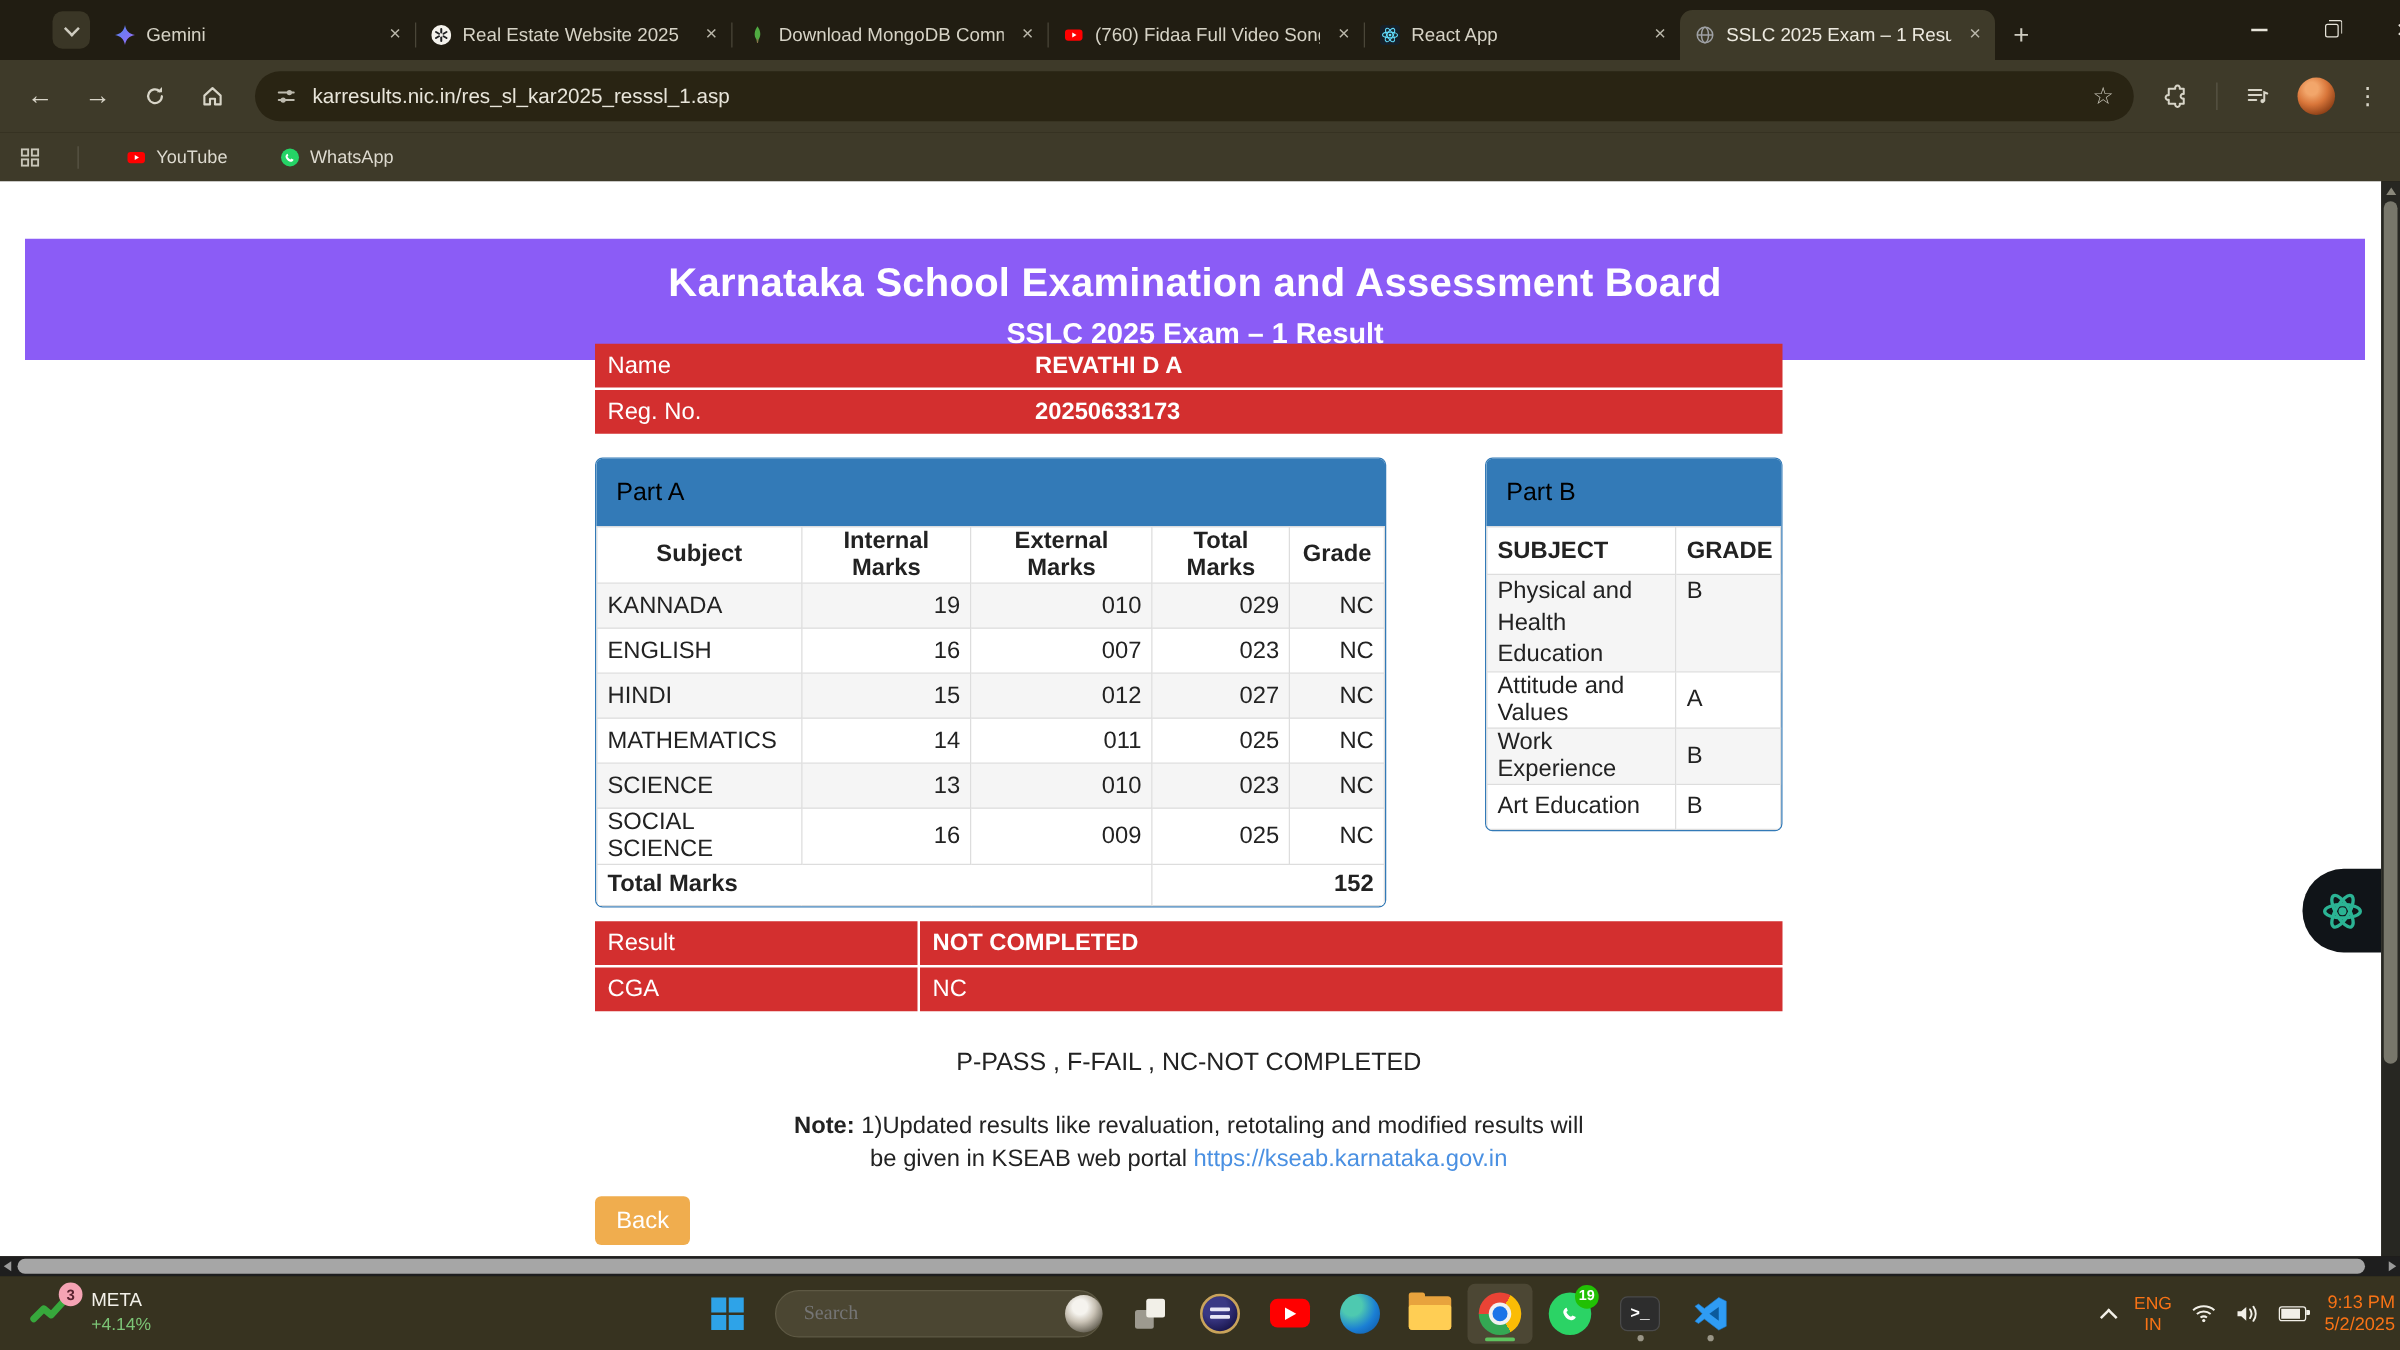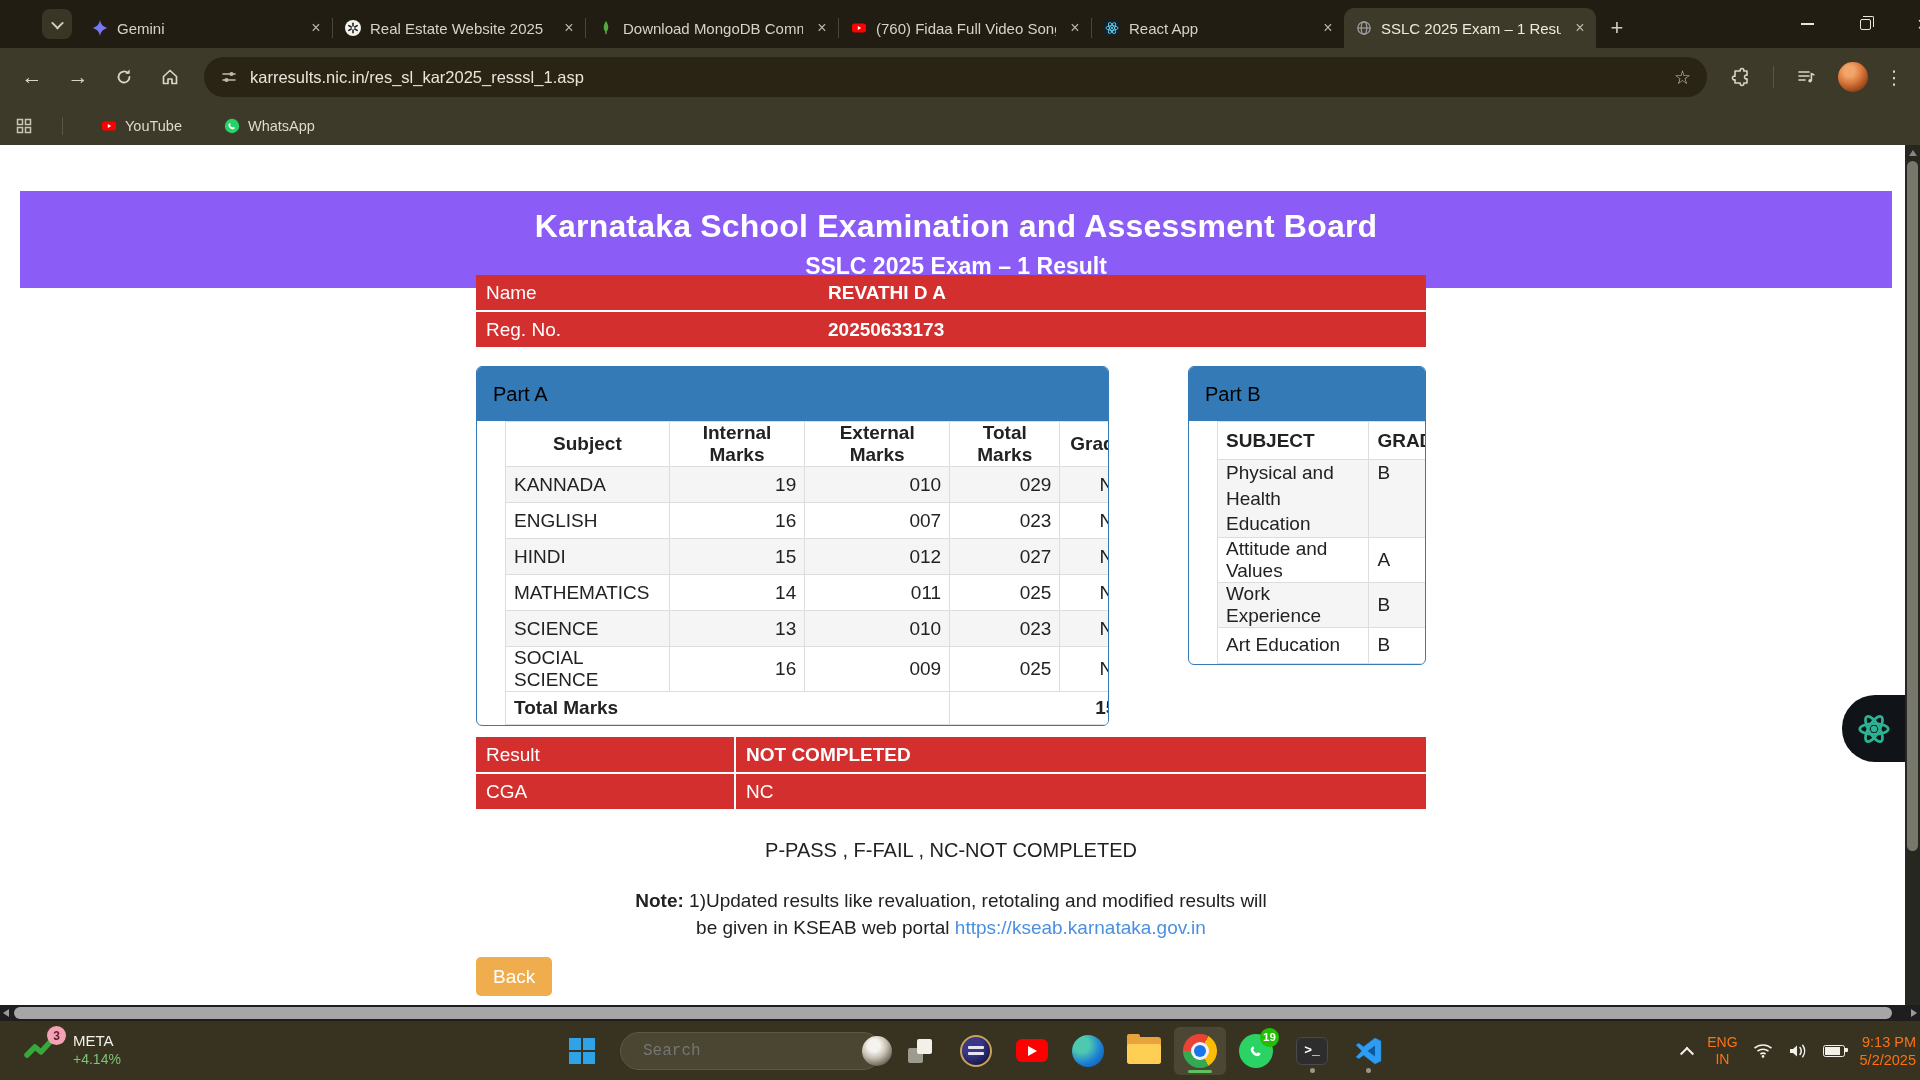--- a/index.html
+++ b/index.html
@@ -62,21 +62,21 @@
   .student { position:absolute; left:476px; top:130px; width:950px; }
   .stu-row { height:35px; background:#D32F2F; color:#FFFFFF; font-size:19px; position:relative;
     display:flex; align-items:center; padding-left:10px; margin-bottom:2px; }
   .stu-val { position:absolute; left:352px; font-weight:bold; }
 
   .panel { position:absolute; border:1px solid #337AB7; border-radius:6px; background:#fff; overflow:hidden; }
   .panelA { left:476px; top:221px; width:633px; }
   .panelB { left:1188px; top:221px; width:238px; }
   .panel-head { background:#337AB7; color:#000000; font-size:20px; height:54px;
     display:flex; align-items:center; padding-left:16px; }
-  table.marks { width:100%; border-collapse:collapse; font-size:19px; color:#222;margin-left:28px; }
+  table.marks { width:100%; border-collapse:collapse; font-size:19px; color:#222; }
   table.marks th { border:1px solid #DDDDDD; height:38px; font-weight:bold; text-align:center; padding:0 6px; }
   table.marks td { border:1px solid #DDDDDD; height:36px; padding:0 8px; }
   table.marks tr:nth-child(even) td { background:#F5F5F5; }
   td.num { text-align:right; padding-right:12px; }
   tr.total td { font-weight:bold; background:#fff !important; height:33px; }
   table.partb th { text-align:left; padding-left:8px; }
   table.partb td { height:36px; }
   td.tall { height:64px !important; line-height:1.35; padding-top:6px; vertical-align:top; }
 
   .result { position:absolute; left:476px; top:592px; width:950px; }
@@ -115,21 +115,21 @@
     background:#F5A3B4; color:#5A2230; font-size:12px; font-weight:bold; display:flex; align-items:center; justify-content:center; }
   .tb-widget .wt1 { color:#F2F0E8; font-size:15px; }
   .tb-widget .wt2 { color:#7CC576; font-size:14px; margin-top:2px; }
   .tb-center { position:absolute; left:556px; top:0; height:59px; display:flex; align-items:center; gap:4px; }
   .tb-btn { width:52px; height:48px; display:flex; align-items:center; justify-content:center; position:relative; border-radius:6px; }
   .winlogo { width:26px; height:26px; display:grid; grid-template-columns:12px 12px; grid-template-rows:12px 12px; gap:2px; }
   .winlogo span { background:#2EA3E8; }
   .search-pill { width:262px; height:38px; border-radius:19px; background:#4B4632; border:1px solid #5E5944;
     display:flex; align-items:center; gap:9px; padding:0 4px 0 13px; margin:0 8px; }
   .search-pill input { flex:1; background:transparent; border:none; outline:none; color:#eab308; font-size:16px;
-    font-family:Liberation Mono, monospace; }
+    font-family:Liberation Serif, serif; }
   .owl { width:30px; height:30px; border-radius:50%; flex:0 0 auto;
     background:radial-gradient(circle at 40% 32%, #F5F3EE 0 22%, #C9C2B5 45%, #6F6A5D 75%, #433F35); }
   .taskview { position:relative; width:24px; height:24px; }
   .taskview .b { position:absolute; left:0; bottom:0; width:15px; height:15px; background:#9D9A8F; border-radius:2px; }
   .taskview .f { position:absolute; right:0; top:0; width:15px; height:15px; background:#F2F0E8; border-radius:2px; }
   .eclipse { width:32px; height:32px; border-radius:50%; border:2px solid #C9A35B;
     background:radial-gradient(circle at 35% 30%, #3A3884 0 35%, #1B1850 75%); display:flex; flex-direction:column;
     align-items:center; justify-content:center; gap:3px; }
   .eclipse i { width:16px; height:3px; background:#E8E6F5; border-radius:1px; }
   .yt-task { width:32px; height:23px; background:#FF0000; border-radius:6px; display:flex; align-items:center; justify-content:center; }

